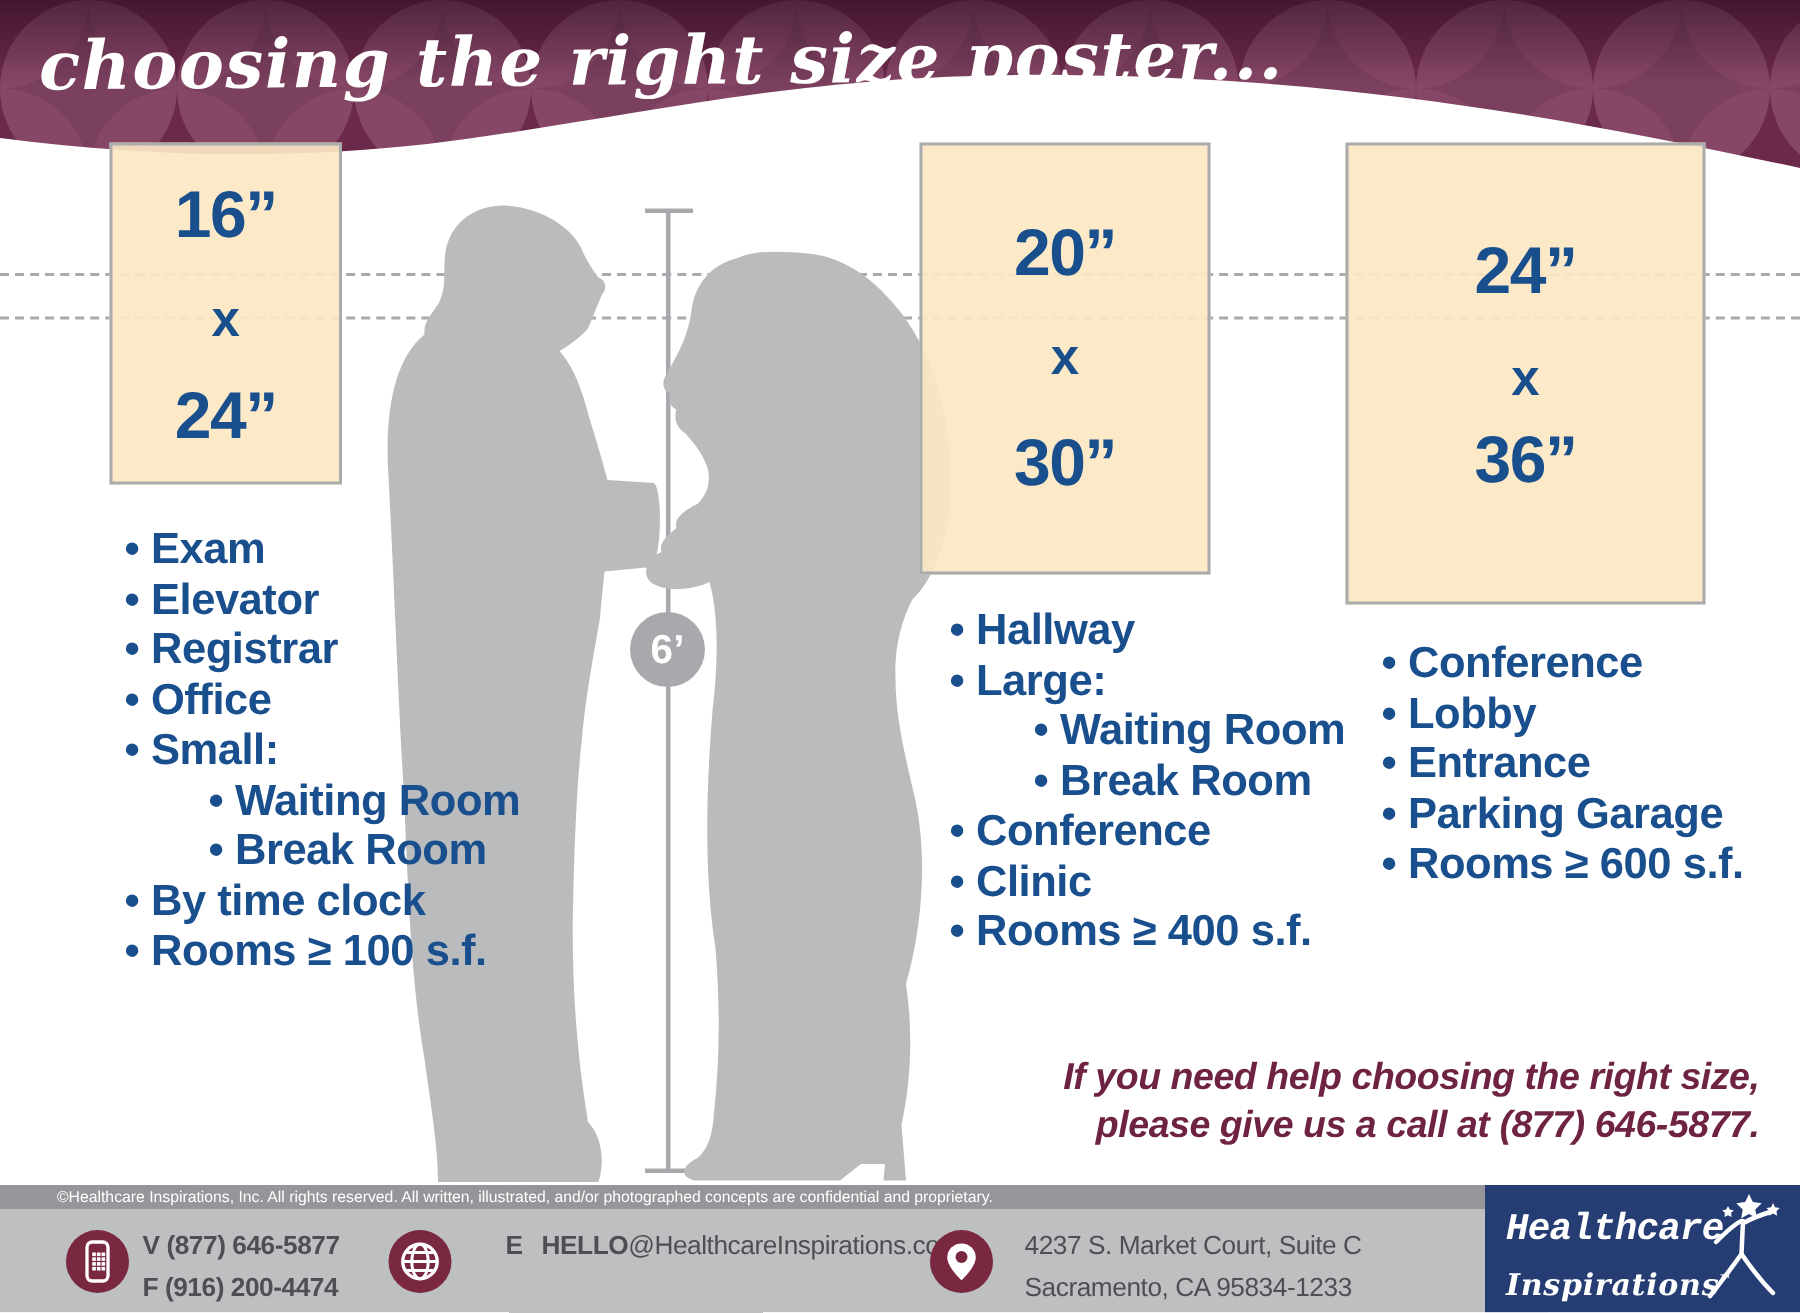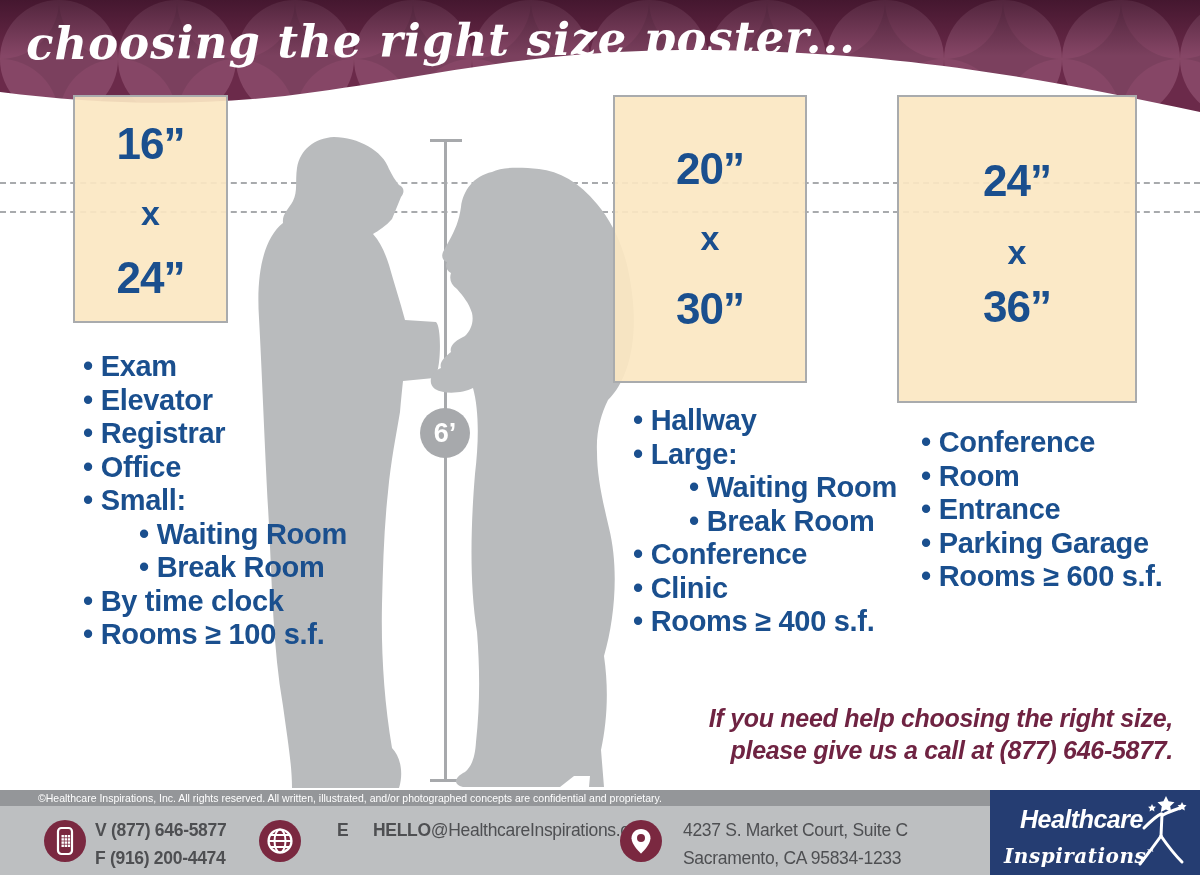--- a/index.html
+++ b/index.html
@@ -71,26 +71,26 @@
     z-index:6;color:#fff;font-size:10.5px;line-height:16px;padding-left:38px;box-sizing:border-box;white-space:nowrap;}
   .footer-bar{position:absolute;left:0;top:806px;width:1032px;height:69px;background:var(--footerbg);z-index:6;}
   .icon-circle{position:absolute;width:42px;height:42px;border-radius:50%;background:var(--iconmaroon);
     display:flex;align-items:center;justify-content:center;}
   #icon-phone{left:44px;top:14px;} #icon-globe{left:259px;top:14px;} #icon-pin{left:620px;top:14px;}
   .contact-block{position:absolute;top:10px;color:var(--footertxt);font-size:17.5px;line-height:28px;
     letter-spacing:-0.3px;white-space:nowrap;}
   #phone-block{left:95px;font-weight:700;}
   #online-block{left:337px;}
   #online-block .lbl{font-weight:700;display:inline-block;width:24px;}
-  #online-block .bold{font-weight:700;margin-left:12px;}
+  #online-block .bold{font-weight:700;}
   #address-block{left:683px;font-weight:400;}
   .logo-box{position:absolute;left:990px;top:790px;width:210px;height:85px;background:var(--logonavy);z-index:7;
     color:#fff;}
   .logo-text{position:absolute;left:14px;top:17px;line-height:1;}
-  .logo-w1{font-family:Liberation Sans, sans-serif;font-weight:700;font-style:italic;font-size:25px;letter-spacing:-0.5px;margin-left:16px;}
+  .logo-w1{font-family:Liberation Mono, monospace;font-weight:700;font-style:italic;font-size:25px;letter-spacing:-0.5px;}
   .logo-w2{font-family:"DejaVu Serif",serif;font-weight:700;font-style:italic;font-size:20px;margin-top:14px;letter-spacing:0.5px;}
   .logo-tm{font-size:8px;vertical-align:super;}
   .logo-figure{position:absolute;right:4px;top:4px;}
 </style>
 </head>
 <body>
 
 <div id="page">
 
   <div class="dash-line" id="dash1"></div>
@@ -181,21 +181,21 @@
       <li>Hallway</li>
       <li>Large:</li>
       <li class="indent">Waiting Room</li>
       <li class="indent">Break Room</li>
       <li>Conference</li>
       <li>Clinic</li>
       <li>Rooms ≥ 400 s.f.</li>
     </ul>
   <ul class="loc-list" id="list3">
       <li>Conference</li>
-      <li>Room</li>
+      <li>Lobby</li>
       <li>Entrance</li>
       <li>Parking Garage</li>
       <li>Rooms ≥ 600 s.f.</li>
     </ul>
 
   <div class="help-text">
     <div>If you need help choosing the right size,</div>
     <div>please give us a call at (877) 646-5877.</div>
   </div>
 

